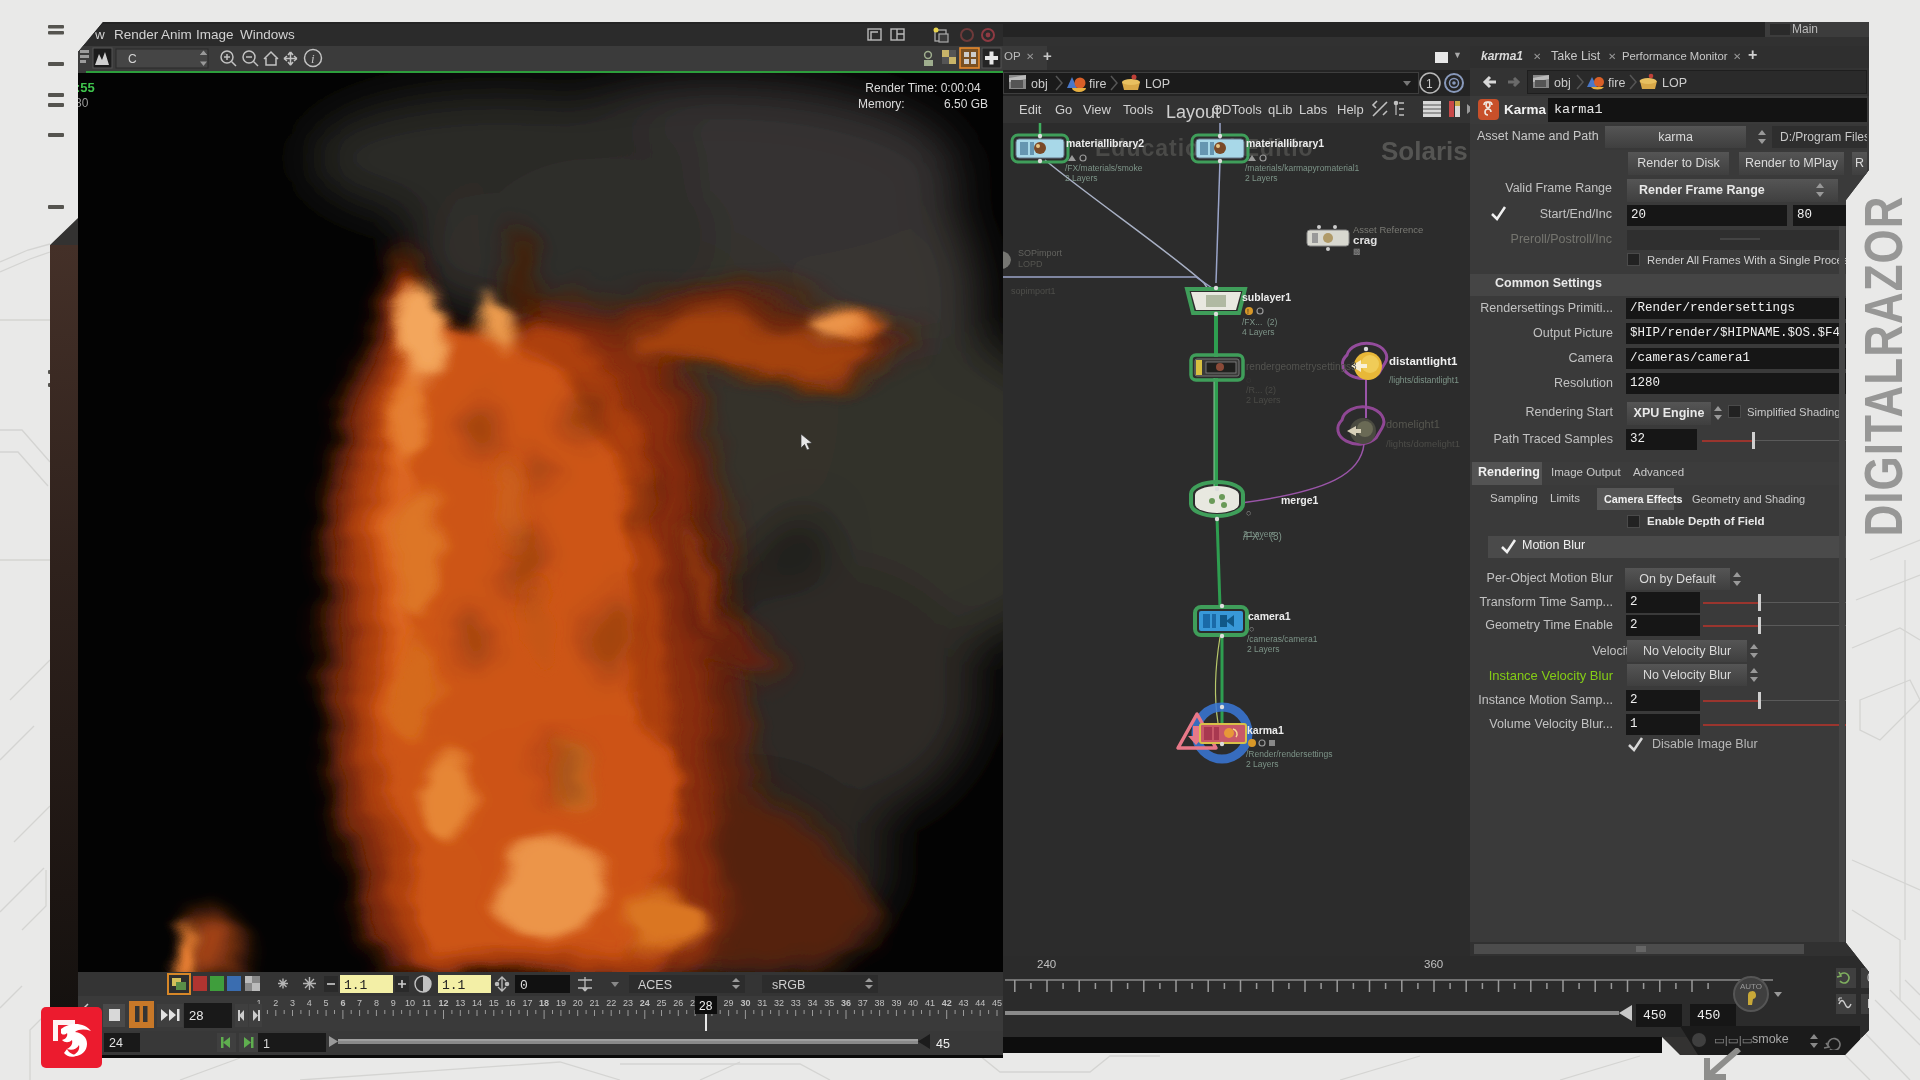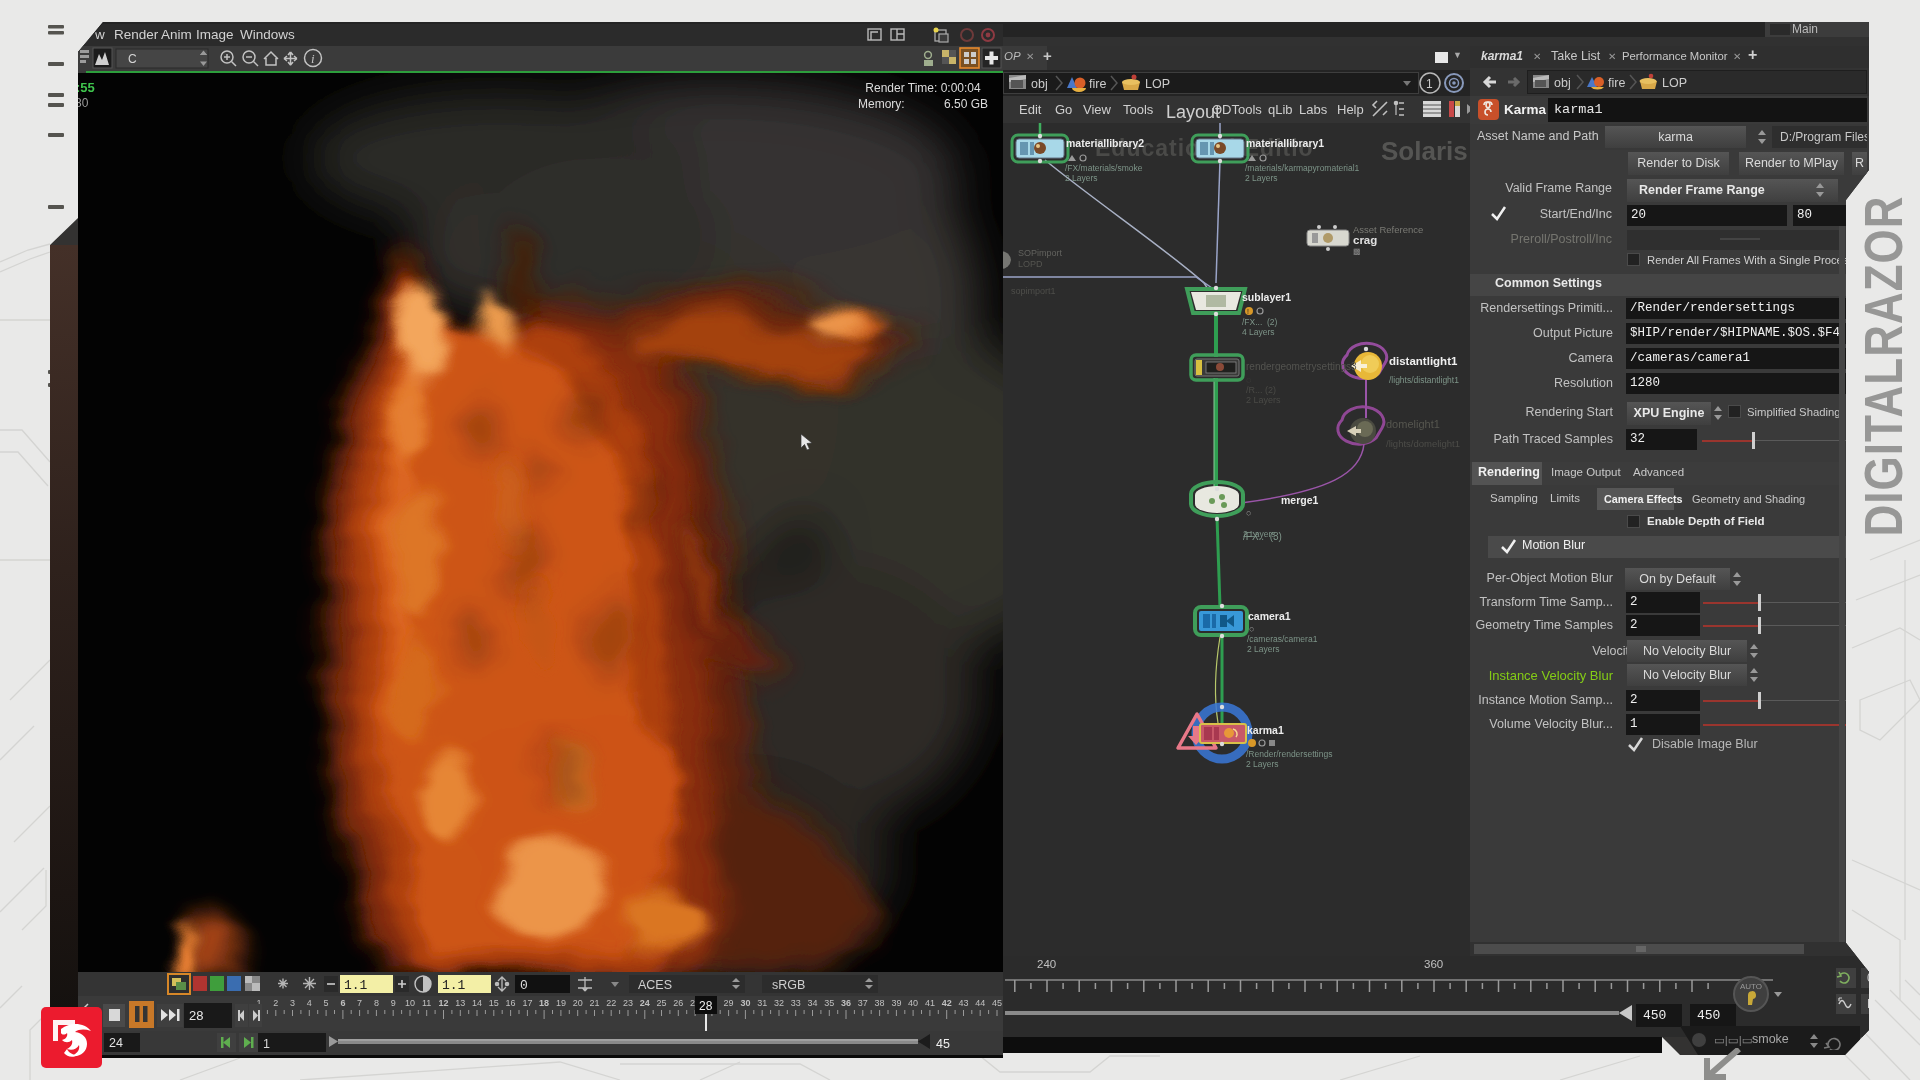--- a/index.html
+++ b/index.html
@@ -111,21 +111,21 @@
           <path d="M2,7 l4,-5 l4,5 Z M2,11 l4,5 l4,-5 Z" fill="#888"></path>
           <path d="M20,13 a6,6 0 1 1 2,4 M18,11 l3,4 l-5,1" stroke="#777" stroke-width="1.6" fill="none"></path>
         </svg>
     </div>
 
     <div class="abs" style="left:953px;top:1015px;width:659px;height:16px;background:#0d0d0d;"></div>
 
     <div class="abs" id="netpane" style="left:951px;top:24px;width:519px;height:910px;background:#2c2c2c;overflow:hidden;">
       <div class="abs" style="left:0;top:0;width:519px;height:24px;background:#303030;"></div>
       <div class="abs" style="left:0;top:0;width:46px;height:24px;background:#3a3a3a;"></div>
-      <div class="abs" style="left:3px;top:4px;font-size:11.5px;color:#bbb;font-style:italic;">OP</div>
+      <div class="abs" style="left:3px;top:4px;font-size:11.5px;color:#bbb;">OP</div>
       <div class="abs" style="left:25px;top:5px;font-size:10px;color:#999;">✕</div>
       <div class="abs" style="left:42px;top:1px;font-size:15px;color:#c8c8c8;font-weight:bold;">+</div>
       <div class="abs" style="left:434px;top:6px;width:13px;height:11px;background:#e8e8e8;"></div>
       <div class="abs" style="left:452px;top:4px;font-size:9px;color:#aaa;">▼</div>
       <div class="abs" style="left:0;top:24px;width:519px;height:26px;background:#242424;"></div>
       <div class="abs" style="left:2px;top:26px;width:416px;height:22px;background:#1b1b1b;border:1px solid #3e3e3e;"></div>
       <svg class="abs" style="left:0;top:24px" width="519" height="26">
         <rect x="8" y="5" width="17" height="14" fill="#888"></rect>
           <path d="M8,8 l17,-3 l0,4 l-17,3 Z" fill="#bbb"></path>
           <rect x="10" y="10" width="12" height="8" fill="#555"></rect>
@@ -466,21 +466,21 @@
       <div class="abs" style="left:155px;top:522px;width:105px;height:22px;background:linear-gradient(180deg,#555,#3f3f3f);color:#dadada;font-size:12.5px;line-height:22px;text-align:center;font-weight:normal;white-space:nowrap;overflow:hidden;">On by Default</div>
       <svg class="abs" style="left:262px;top:525px" width="10" height="16">
           <path d="M1,6 l4,-5 l4,5 Z" fill="#999"></path>
           <path d="M1,10 l4,5 l4,-5 Z" fill="#999"></path>
         </svg>
       <div class="abs" style="left:0;top:549px;width:143px;text-align:right;font-size:12.5px;color:#c2c2c2;font-weight:normal;font-style:normal;white-space:nowrap;">Transform Time Samp...</div>
       <div class="abs" style="left:156px;top:546px;width:74px;height:21px;background:#161616;color:#f0f0f0;font-family:'Liberation Mono';font-size:12.5px;line-height:21px;padding-left:4px;font-weight:normal;overflow:hidden;white-space:nowrap;">2</div>
       <div class="abs" style="left:233px;top:556px;width:55px;height:2px;background:#9a352e;"></div>
       <div class="abs" style="left:288px;top:548px;width:3px;height:17px;background:#cfcfcf;"></div>
       <div class="abs" style="left:291px;top:556px;width:106px;height:1px;background:#5a5a5a;"></div>
-      <div class="abs" style="left:0;top:572px;width:143px;text-align:right;font-size:12.5px;color:#c2c2c2;font-weight:normal;font-style:normal;white-space:nowrap;">Geometry Time Samples</div>
+      <div class="abs" style="left:0;top:572px;width:143px;text-align:right;font-size:12.5px;color:#c2c2c2;font-weight:normal;font-style:normal;white-space:nowrap;">Geometry Time Enable</div>
       <div class="abs" style="left:156px;top:569px;width:74px;height:21px;background:#161616;color:#f0f0f0;font-family:'Liberation Mono';font-size:12.5px;line-height:21px;padding-left:4px;font-weight:normal;overflow:hidden;white-space:nowrap;">2</div>
       <div class="abs" style="left:233px;top:579px;width:55px;height:2px;background:#9a352e;"></div>
       <div class="abs" style="left:288px;top:571px;width:3px;height:17px;background:#cfcfcf;"></div>
       <div class="abs" style="left:291px;top:579px;width:106px;height:1px;background:#5a5a5a;"></div>
       <div class="abs" style="left:0;top:598px;width:143px;text-align:right;font-size:12.5px;color:#c2c2c2;font-weight:normal;font-style:normal;white-space:nowrap;margin-left:48px;">Velocity Blur</div>
       <div class="abs" style="left:157px;top:594px;width:120px;height:22px;background:linear-gradient(180deg,#555,#3f3f3f);color:#dadada;font-size:12.5px;line-height:22px;text-align:center;font-weight:normal;white-space:nowrap;overflow:hidden;">No Velocity Blur</div>
       <svg class="abs" style="left:279px;top:597px" width="10" height="16">
           <path d="M1,6 l4,-5 l4,5 Z" fill="#999"></path>
           <path d="M1,10 l4,5 l4,-5 Z" fill="#999"></path>
         </svg>

